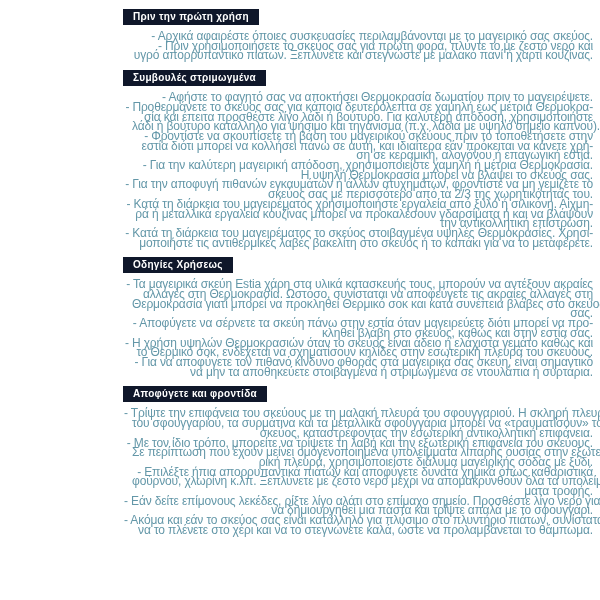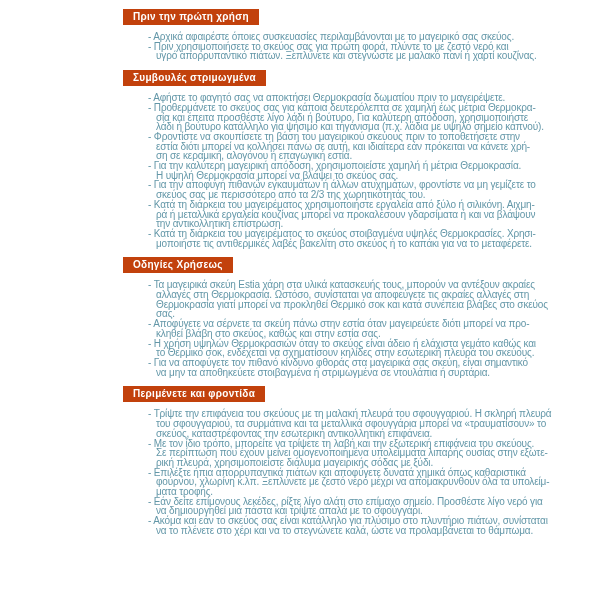--- a/index.html
+++ b/index.html
@@ -5,35 +5,36 @@
   html, body { margin: 0; padding: 0; }
   body {
     width: 600px; height: 600px;
     background: #ffffff;
     overflow: hidden;
     font-family: "Liberation Sans", sans-serif;
   }
   .page { padding: 6px 0 0 123px; width: 470px; }
   .badge {
     display: inline-block;
-    background: #c2410c;
+    background: #0f172a;
     color: #ffffff;
     font-size: 10px;
     font-weight: 700;
     line-height: 10px;
     padding: 3px 10px;
     margin: 0 0 7px 0;
     letter-spacing: 0.3px;
   }
   .bullets {
-    margin: 0 0 6px 25px;
+    margin: 0 0 6px 1px;
     color: #6397a8;
-    font-size: 10px;
+    font-size: 12px;
     line-height: 9.7px;
     letter-spacing: -0.15px;
+    text-align: right;
   }
   .bullet {
     white-space: pre;
     padding-left: 8px;
     text-indent: -8px;
   }
   .section { display: block; }
 </style>
 </head>
 <body>
@@ -81,21 +82,21 @@
       <div class="bullet">- Αποφύγετε να σέρνετε τα σκεύη πάνω στην εστία όταν μαγειρεύετε διότι μπορεί να προ-
 κληθεί βλάβη στο σκεύος, καθώς και στην εστία σας.</div>
       <div class="bullet">- Η χρήση υψηλών Θερμοκρασιών όταν το σκεύος είναι άδειο ή ελάχιστα γεμάτο καθώς και
 το Θερμικό σοκ, ενδέχεται να σχηματίσουν κηλίδες στην εσωτερική πλευρά του σκεύους.</div>
       <div class="bullet">- Για να αποφύγετε τον πιθανό κίνδυνο φθοράς στα μαγειρικά σας σκεύη, είναι σημαντικό
 να μην τα αποθηκεύετε στοιβαγμένα ή στριμωγμένα σε ντουλάπια ή συρτάρια.</div>
     </div>
   </div>
 
   <div class="section">
-    <div class="badge">Περιμένετε και φροντίδα</div>
+    <div class="badge">Αποφύγετε και φροντίδα</div>
     <div class="bullets">
       <div class="bullet">- Τρίψτε την επιφάνεια του σκεύους με τη μαλακή πλευρά του σφουγγαριού. Η σκληρή πλευρά
 του σφουγγαριού, τα συρμάτινα και τα μεταλλικά σφουγγάρια μπορεί να «τραυματίσουν» το
 σκεύος, καταστρέφοντας την εσωτερική αντικολλητική επιφάνεια.</div>
       <div class="bullet">- Με τον ίδιο τρόπο, μπορείτε να τρίψετε τη λαβή και την εξωτερική επιφάνεια του σκεύους.
 Σε περίπτωση που έχουν μείνει ομογενοποιημένα υπολείμματα λιπαρής ουσίας στην εξωτε-
 ρική πλευρά, χρησιμοποιείστε διάλυμα μαγειρικής σόδας με ξύδι.</div>
       <div class="bullet">- Επιλέξτε ήπια απορρυπαντικά πιάτων και αποφύγετε δυνατά χημικά όπως καθαριστικά
 φούρνου, χλωρίνη κ.λπ. Ξεπλύνετε με ζεστό νερό μέχρι να απομακρυνθούν όλα τα υπολείμ-
 ματα τροφής.</div>

